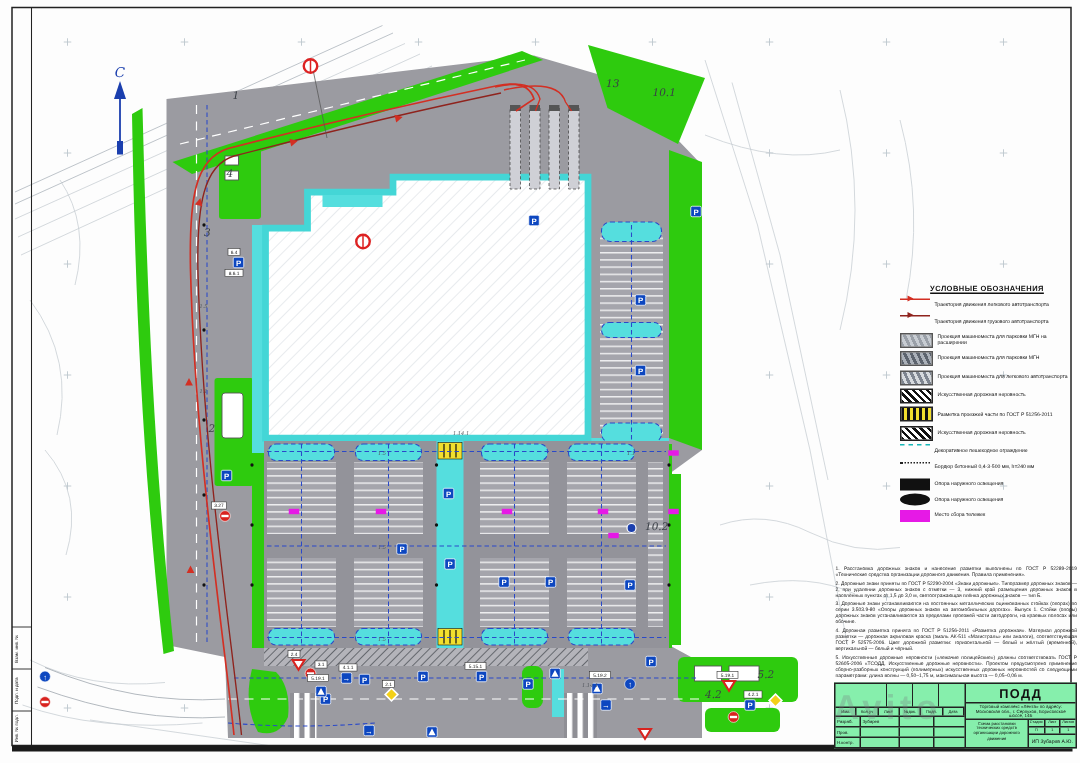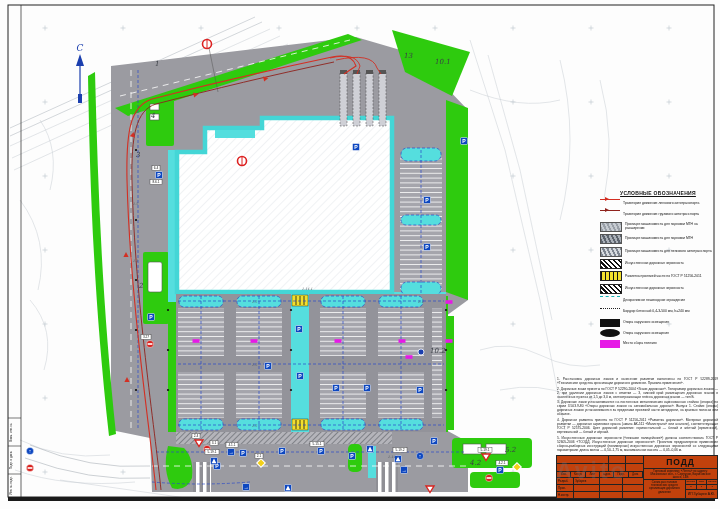--- a/index.html
+++ b/index.html
@@ -28,21 +28,21 @@
   .sw-fence{width:18px;height:0;border-top:1.6px dashed #18b8b8;}
   .sw-dot{width:18px;height:0;border-top:1.4px dotted #222;}
   .sw-pole{width:2.4px;height:8px;background:#111;}
   .sw-pole2{width:3px;height:3px;background:#111;border-radius:50%;}
   .sw-cart{width:11px;height:5px;background:#e619e6;}
   
   .notes{position:absolute;left:557px;top:377px;width:161px;color:#181818;}
   .notes p{margin:0 0 1.6px 0;font-size:3.3px;line-height:1.22;text-align:justify;}
   
   .stamp{position:absolute;left:556px;top:455px;width:160px;height:42px;border:1px solid #222;
-         background:#c2410c;color:#111;}
+         background:#86efac;color:#111;}
   .stamp *{box-sizing:border-box;}
   .revgrid{position:absolute;left:0;top:0;width:86px;height:16px;border-bottom:.5px solid #222;
      background:repeating-linear-gradient(90deg,transparent 0 16.7px,#222 16.7px 17.2px),
                 repeating-linear-gradient(0deg,transparent 0 7.5px,#222 7.5px 8px);}
   .stamp-head{position:absolute;left:0;top:16px;width:86px;height:5.5px;display:flex;border-bottom:.5px solid #222;}
   .stamp-head span{flex:1;font-size:2.7px;text-align:center;border-right:.5px solid #222;overflow:hidden;line-height:5.5px;}
   .stamp-people{position:absolute;left:0;top:21.5px;width:86px;height:20.5px;display:flex;flex-direction:column;}
   .stamp-people .prow{flex:1;display:flex;border-bottom:.5px solid #222;}
   .stamp-people .prow span{font-size:2.9px;line-height:6px;border-right:.5px solid #222;overflow:hidden;padding-left:1px;}
   .stamp-people .c1{width:17px;}.stamp-people .c2{width:26px;}.stamp-people .c3{width:23px;}.stamp-people .c4{flex:1;border-right:none!important;}

